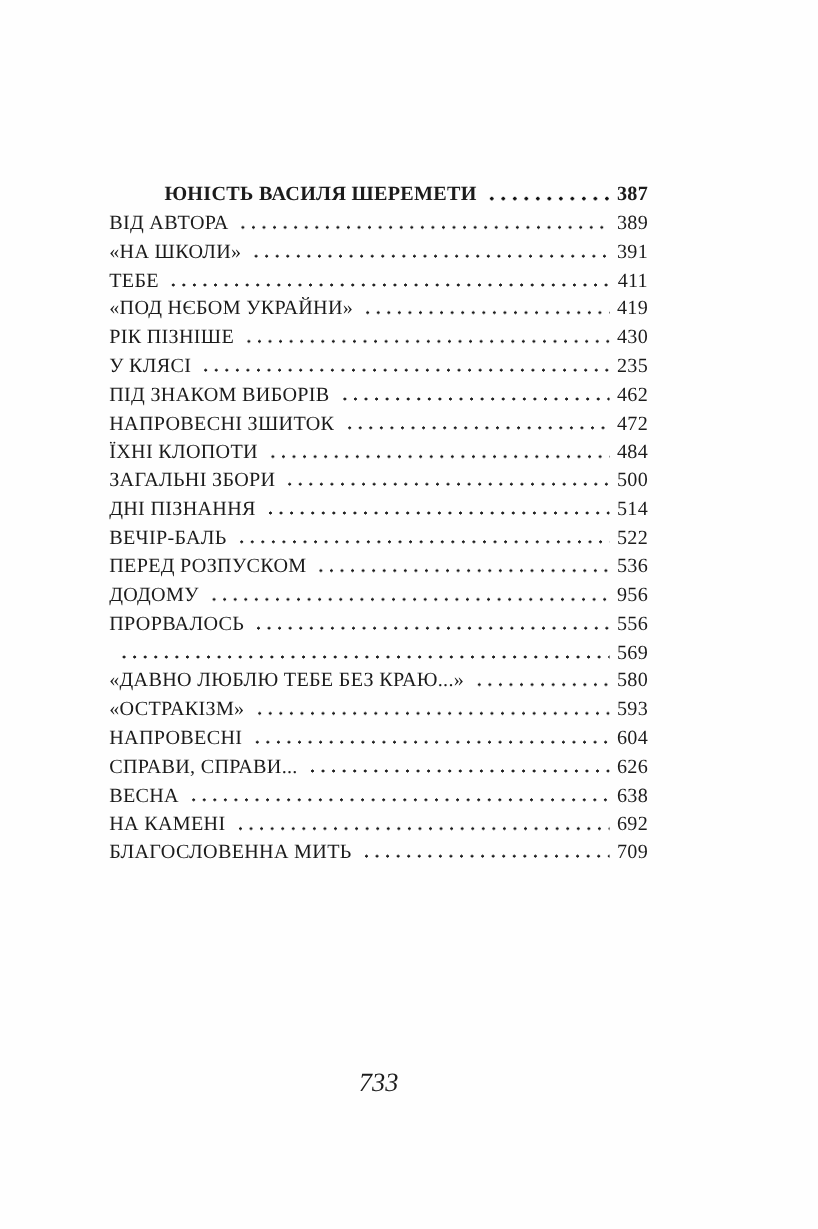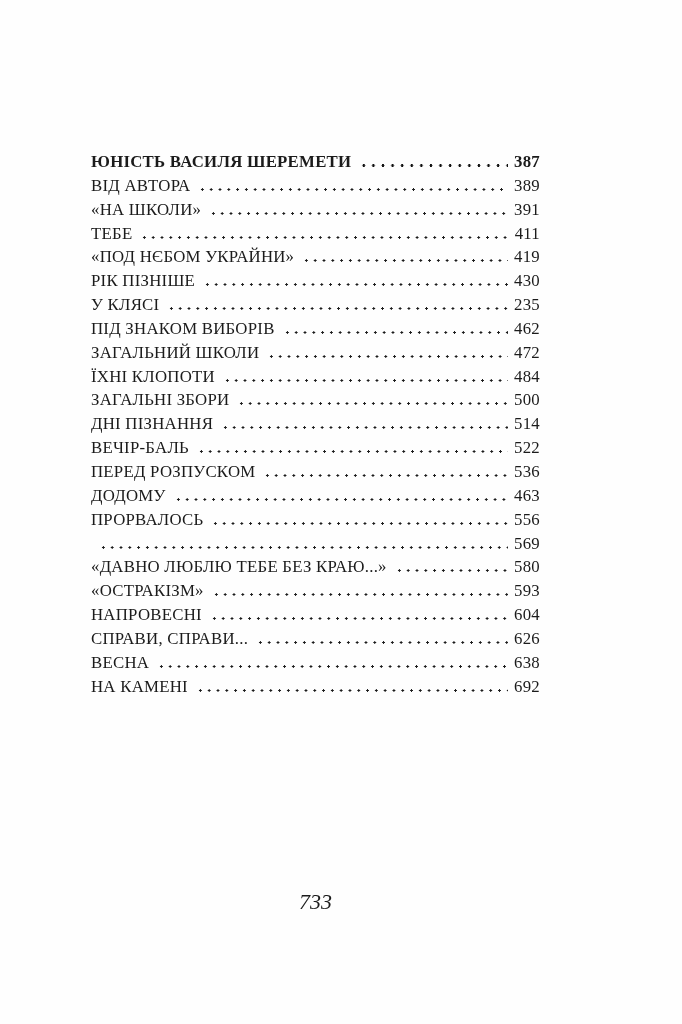--- a/index.html
+++ b/index.html
@@ -43,20 +43,21 @@
     background-image: radial-gradient(circle, #1c1c1c 1.05px, rgba(0,0,0,0) 1.35px);
     background-size: 8.8px 3px;
     background-repeat: repeat-x;
     background-position: left bottom;
   }
   .row .pagenum {
     flex: 0 0 auto;
   }
   .row.bold {
     font-weight: bold;
+    margin-left: 46px;
   }
   .row.bold .leader {
     background-image: radial-gradient(circle, #111111 1.3px, rgba(0,0,0,0) 1.55px);
     background-size: 9.6px 3px;
   }
   .footer {
     position: absolute;
     left: 91px;
     top: 889px;
     width: 449px;
@@ -105,21 +106,21 @@
     <span class="title">У КЛЯСІ</span>
     <span class="leader"></span>
     <span class="pagenum">235</span>
   </div>
       <div class="row">
     <span class="title">ПІД ЗНАКОМ ВИБОРІВ</span>
     <span class="leader"></span>
     <span class="pagenum">462</span>
   </div>
       <div class="row">
-    <span class="title">ЗАГАЛЬНИЙ ШКОЛИ</span>
+    <span class="title">НАПРОВЕСНІ ЗШИТОК</span>
     <span class="leader"></span>
     <span class="pagenum">472</span>
   </div>
       <div class="row">
     <span class="title">ЇХНІ КЛОПОТИ</span>
     <span class="leader"></span>
     <span class="pagenum">484</span>
   </div>
       <div class="row">
     <span class="title">ЗАГАЛЬНІ ЗБОРИ</span>
@@ -137,21 +138,21 @@
     <span class="pagenum">522</span>
   </div>
       <div class="row">
     <span class="title">ПЕРЕД РОЗПУСКОМ</span>
     <span class="leader"></span>
     <span class="pagenum">536</span>
   </div>
       <div class="row">
     <span class="title">ДОДОМУ</span>
     <span class="leader"></span>
-    <span class="pagenum">463</span>
+    <span class="pagenum">956</span>
   </div>
       <div class="row">
     <span class="title">ПРОРВАЛОСЬ</span>
     <span class="leader"></span>
     <span class="pagenum">556</span>
   </div>
       <div class="row">
     <span class="leader"></span>
     <span class="pagenum">569</span>
   </div>
@@ -177,18 +178,23 @@
   </div>
       <div class="row">
     <span class="title">ВЕСНА</span>
     <span class="leader"></span>
     <span class="pagenum">638</span>
   </div>
       <div class="row">
     <span class="title">НА КАМЕНІ</span>
     <span class="leader"></span>
     <span class="pagenum">692</span>
+  </div>
+      <div class="row">
+    <span class="title">БЛАГОСЛОВЕННА МИТЬ</span>
+    <span class="leader"></span>
+    <span class="pagenum">709</span>
   </div>
     </div>
   <div class="footer">
     <span>733</span>
   </div>
 </div>
 
 </body></html>

